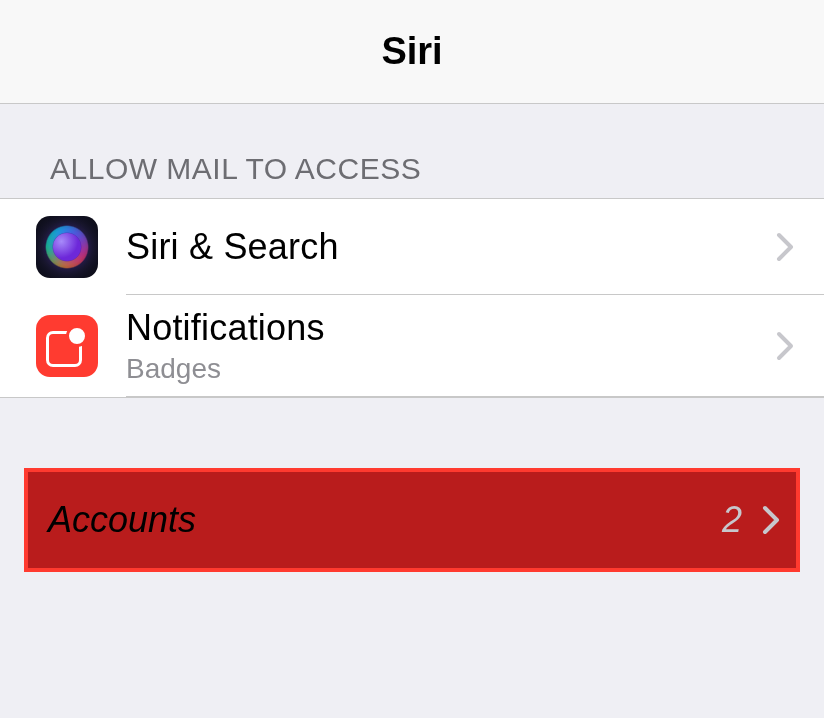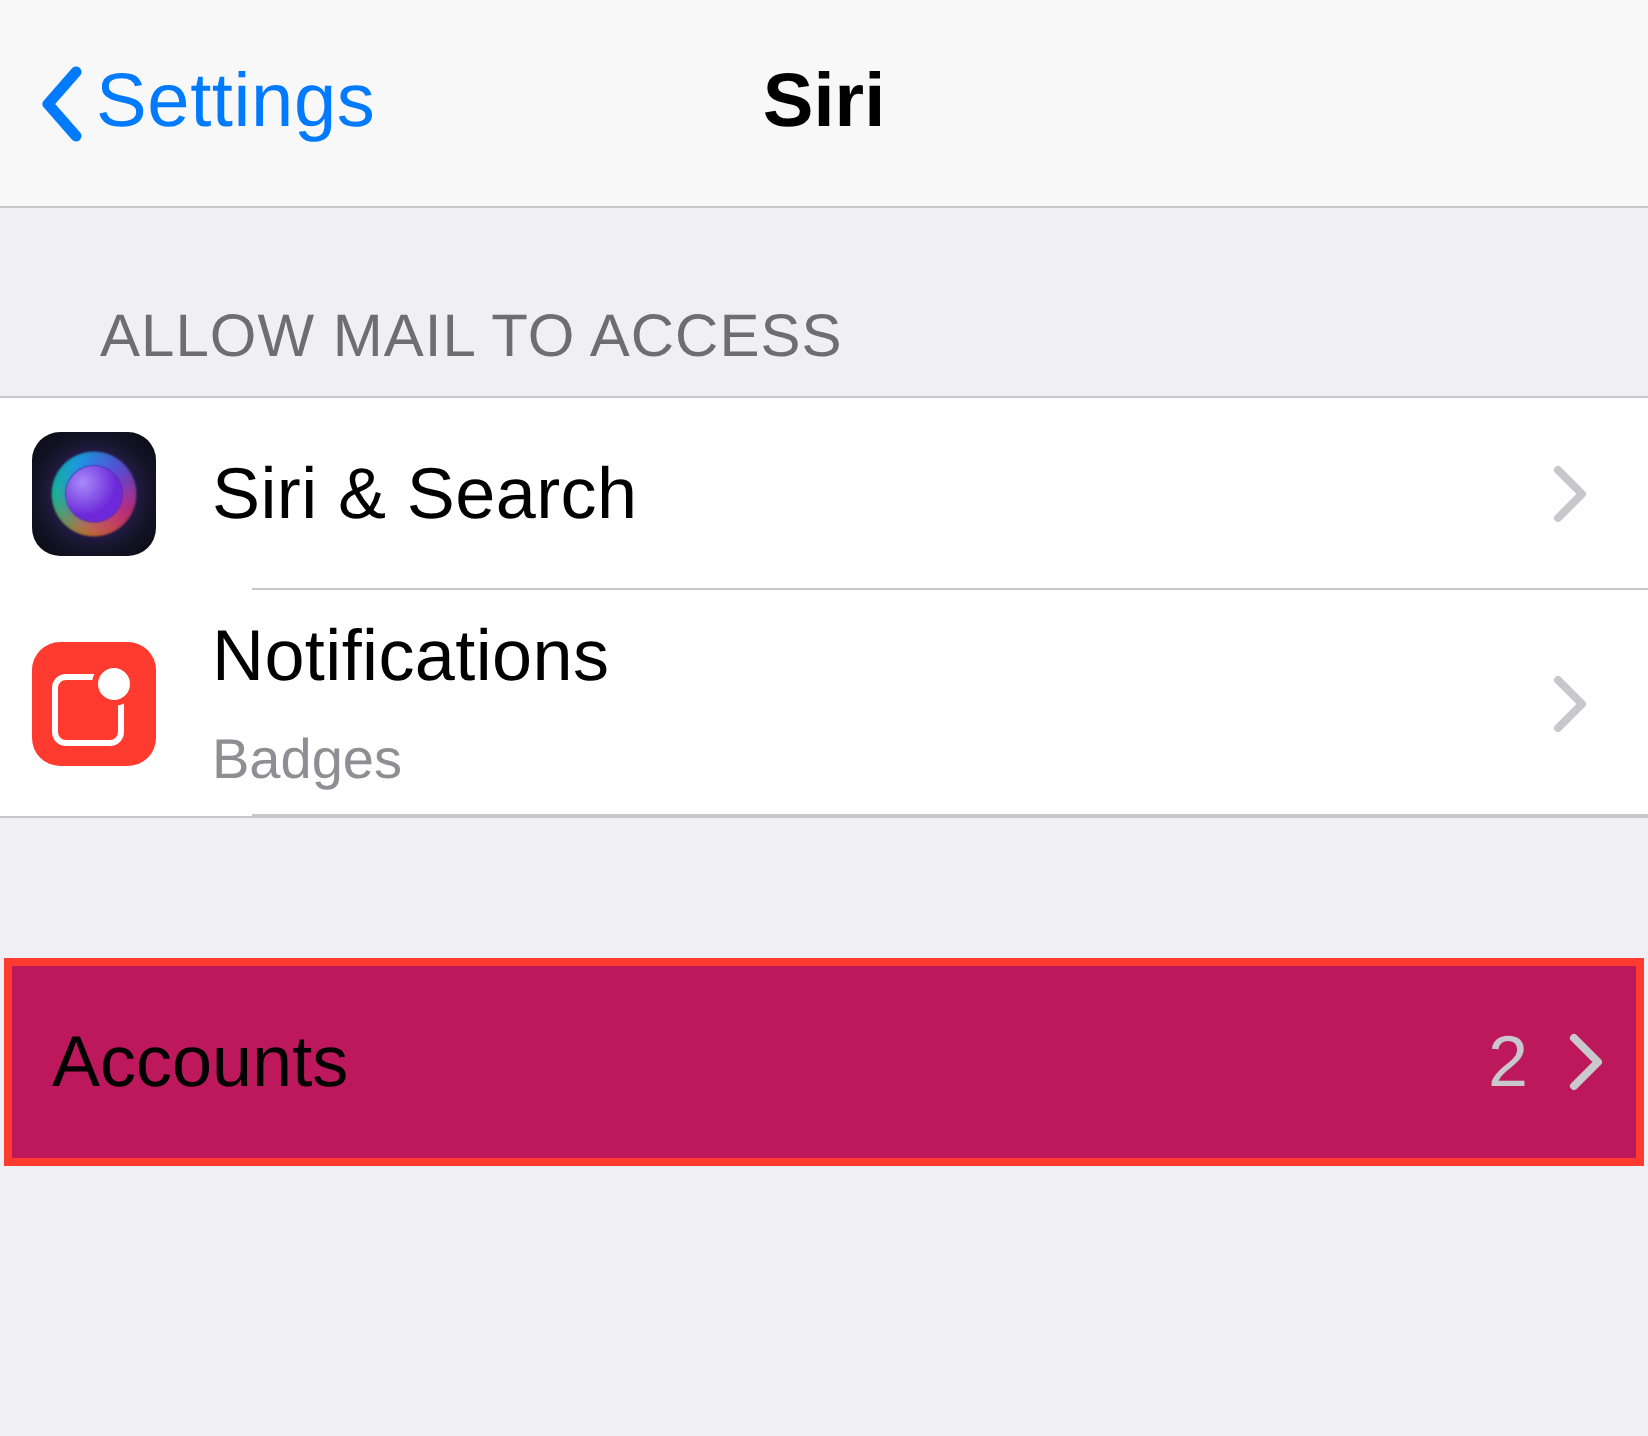--- a/index.html
+++ b/index.html
@@ -52,21 +52,21 @@
     }
     .group {
       background: #fff;
       border-top: 1px solid #c8c8c8;
       border-bottom: 1px solid #c8c8c8;
     }
     .row {
       display: flex;
       align-items: center;
       min-height: 96px;
-      padding: 12px 30px 12px 16px;
+      padding: 12px 30px 12px 36px;
       position: relative;
     }
     .row .separator {
       position: absolute;
       left: 126px;
       right: 0;
       bottom: 0;
       height: 1px;
       background: #c8c8c8;
     }
@@ -141,21 +141,21 @@
       flex-direction: column;
     }
     .row-label {
       font-size: 36px;
       color: #000;
       letter-spacing: 0.2px;
     }
     .row-sublabel {
       font-size: 28px;
       color: #8e8e93;
-      margin-top: 15px;
+      margin-top: 4px;
     }
     .chevron-right {
       width: 18px;
       height: 30px;
       flex-shrink: 0;
       margin-left: 16px;
     }
     .toggle {
       width: 108px;
       height: 64px;
@@ -172,46 +172,41 @@
       border-radius: 50%;
       top: 3px;
       right: 3px;
       box-shadow: 0 2px 4px rgba(0,0,0,0.25);
     }
     .spacer {
       height: 70px;
     }
     .highlighted-group {
       border: 4px solid #ff3a2f;
-      background: #be185d;
-      margin: 0 2px;
+      background: #b91c1c;
+      margin: 0 24px;
+      font-style: italic;
     }
     .highlighted-group .row {
       padding: 20px 16px 20px 20px;
     }
     .accounts-label {
       font-size: 36px;
       color: #000;
     }
     .accounts-val {
       font-size: 36px;
       color: #c7c7cc;
       margin-right: 4px;
     }
   </style>
 </head>
 <body>
 
 <div class="navbar">
-  <div class="back-button">
-    <svg class="back-chevron" viewBox="0 0 24 40">
-      <polyline points="20,4 6,20 20,36" fill="none" stroke="#007aff" stroke-width="5.5" stroke-linecap="round" stroke-linejoin="round"></polyline>
-    </svg>
-    <span>Settings</span>
-  </div>
   <div class="navbar-title">Siri</div>
 </div>
 
 <div class="section-header">Allow Mail to Access</div>
 
 <div class="group">
 
   <div class="row">
     <div class="row-icon siri-icon"></div>
     <div class="row-text">

